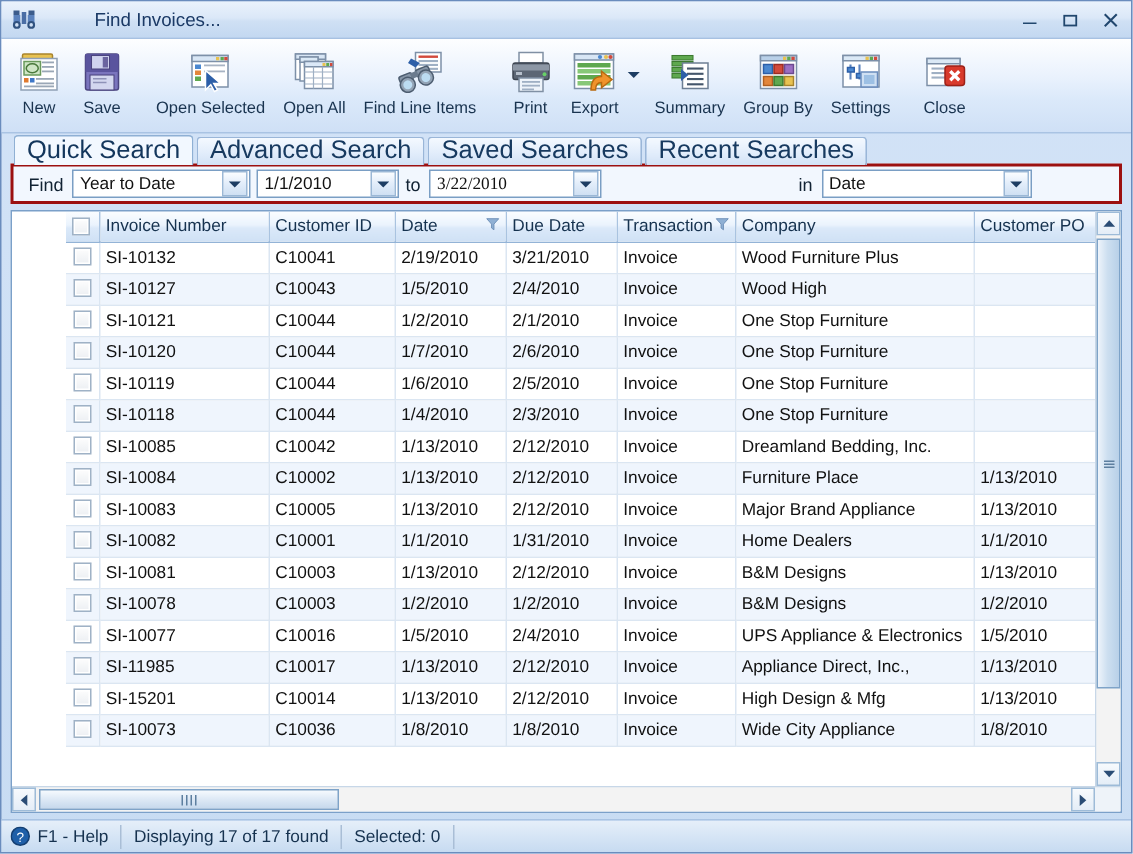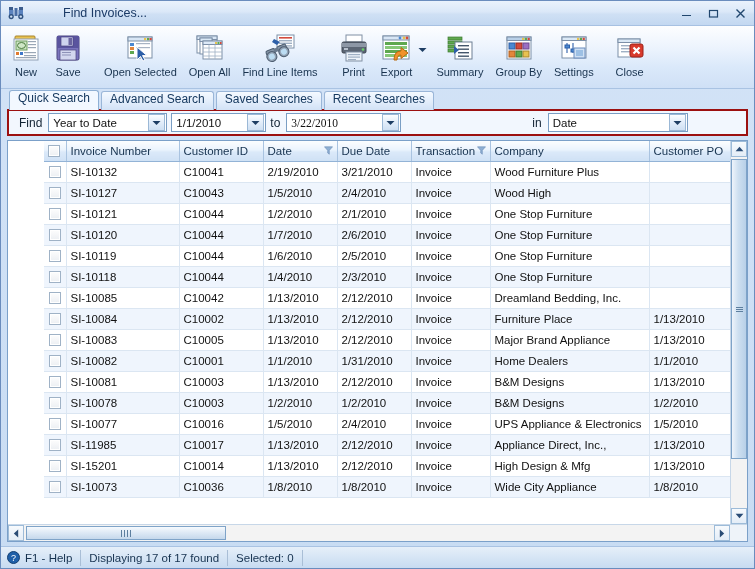--- a/index.html
+++ b/index.html
@@ -58,22 +58,22 @@
   
   .tabstrip {
     flex: 0 0 21px; height:21px;
     display:flex; align-items:flex-end;
     padding-left: 8px;
     background: transparent;
     position: relative; z-index: 3;
   }
   .tab {
     height: 19px; padding: 0 8px;
-    display:flex; align-items:flex-start;
-    font-size: 12px; color:#173a60;
+    display:flex; align-items:flex-end;
+    font-size: 17px; color:#173a60;
     border:1px solid #9ab6d8; border-bottom:none;
     border-radius: 3px 3px 0 0;
     margin-right: 2px;
     background: linear-gradient(to bottom, #f4f9ff 0%, #e2edfb 55%, #d2e2f6 100%);
   }
   .tab.active {
     background: #f2f8ff;
     color:#13365c;
     height: 20px;
     border-color:#8fb0d4;

